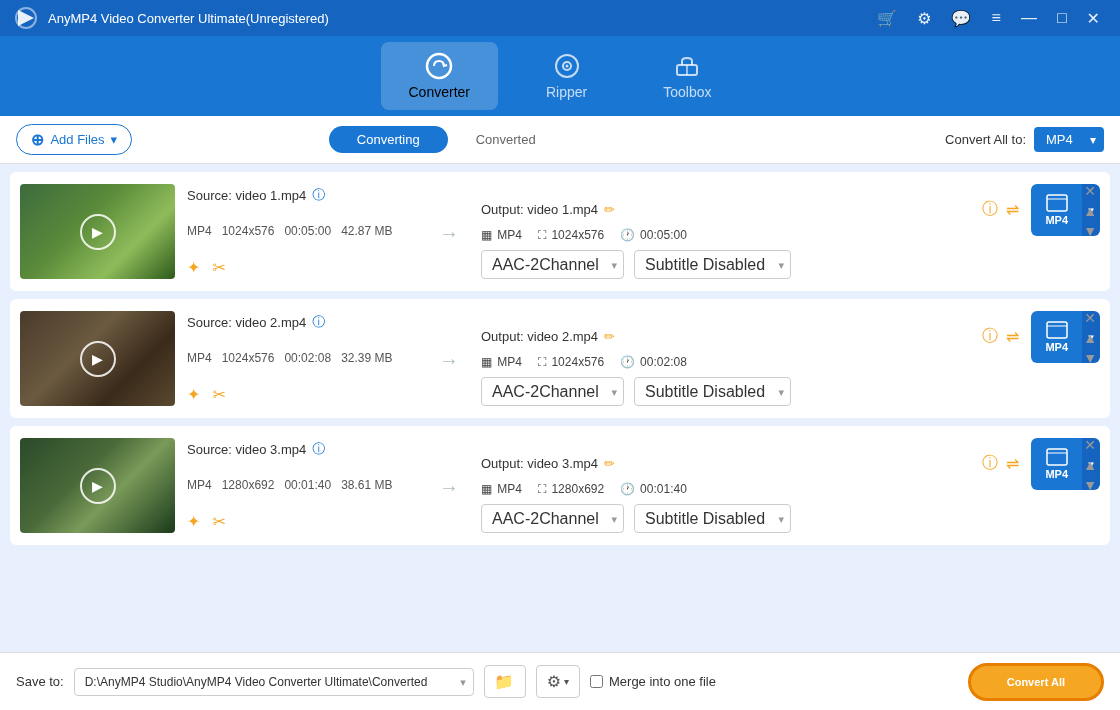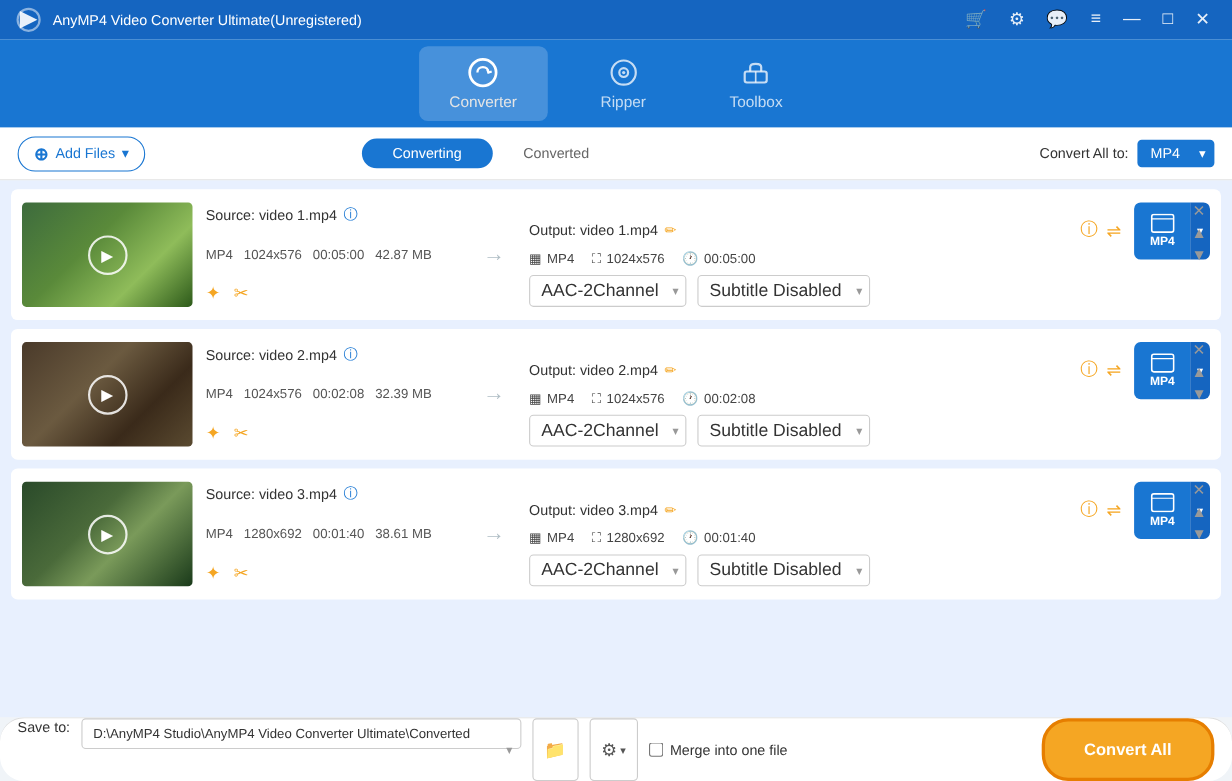--- a/index.html
+++ b/index.html
@@ -40,21 +40,21 @@
       display: flex; flex-direction: column; align-items: center;
       color: rgba(255,255,255,0.75);
       cursor: pointer;
       padding: 10px 28px;
       border-radius: 8px;
       font-size: 14px;
       gap: 4px;
     }
     .nav-item.active {
       background: rgba(255,255,255,0.2);
-      color: #e5e5e5;
+      color: #000000;
     }
     .nav-item svg { width: 28px; height: 28px; }
 
     
     .toolbar {
       background: white;
       height: 48px;
       display: flex;
       align-items: center;
       padding: 0 16px;
@@ -210,23 +210,23 @@
     
     .row-controls { display: flex; flex-direction: column; align-items: center; gap: 2px; position: absolute; right: 10px; top: 10px; }
     .row-ctrl { color: #999; font-size: 14px; cursor: pointer; padding: 1px 3px; }
 
     
     .footer {
       background: white;
       height: 58px;
       border-top: 1px solid #ddd;
       display: flex;
+      align-items: center;
       padding: 0 16px;
       gap: 10px;
-      border-radius: 22px;
     }
     .save-label { font-size: 13px; color: #333; }
     .path-select-wrap { position: relative; flex: 1; max-width: 400px; }
     .path-select {
       width: 100%;
       border: 1px solid #ccc; border-radius: 4px;
       padding: 6px 28px 6px 10px;
       font-size: 12px; color: #333;
       appearance: none; background: white; cursor: pointer;
     }
@@ -246,21 +246,21 @@
       font-size: 16px; color: #555; display: flex; align-items: center; gap: 3px;
     }
     .merge-label { display: flex; align-items: center; gap: 6px; font-size: 13px; color: #333; margin-left: 0; }
     .convert-all-btn {
       margin-left: auto;
       background: #f5a623;
       color: white;
       border: 3px solid #e67e00;
       border-radius: 24px;
       padding: 10px 36px;
-      font-size: 15px;
+      font-size: 11px;
       font-weight: bold;
       cursor: pointer;
     }
   </style>
 </head>
 <body>
 
 <div class="title-bar">
   <div class="title-bar-logo">
     <svg viewBox="0 0 24 24" fill="none">

